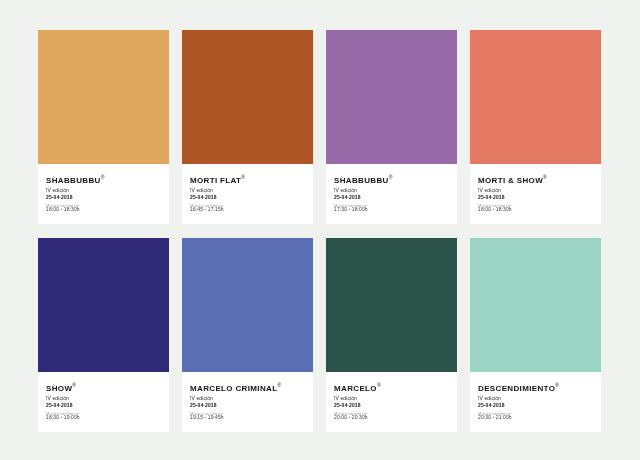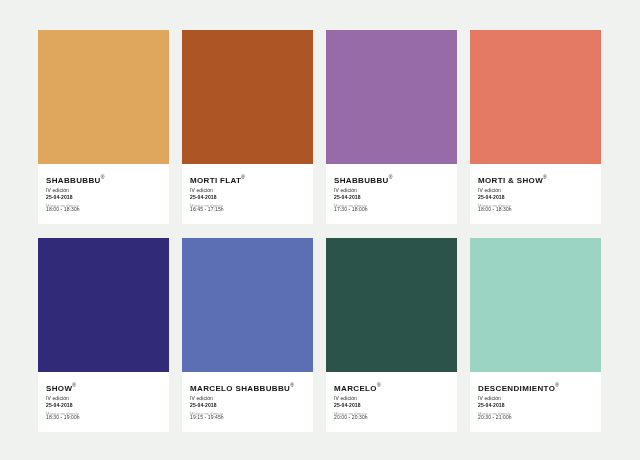--- a/index.html
+++ b/index.html
@@ -153,21 +153,21 @@
         <div class="card-edition">IV edición</div>
         <div class="card-date">25-04-2018</div>
         <div class="card-kind">Música en directo</div>
         <div class="card-time">18:30 - 19:00h</div>
       </div>
     </div>
 
     <div class="card">
       <div class="swatch" style="background: rgb(93, 111, 180);"></div>
       <div class="card-body">
-        <div class="card-title"><span>MARCELO SHABBUBBU</span><span class="reg">®</span></div>
+        <div class="card-title"><span>MARCELO CRIMINAL</span><span class="reg">®</span></div>
         <div class="card-edition">IV edición</div>
         <div class="card-date">25-04-2018</div>
         <div class="card-kind">Música en directo</div>
         <div class="card-time">19:15 - 19:45h</div>
       </div>
     </div>
 
     <div class="card">
       <div class="swatch" style="background: rgb(43, 83, 73);"></div>
       <div class="card-body">

